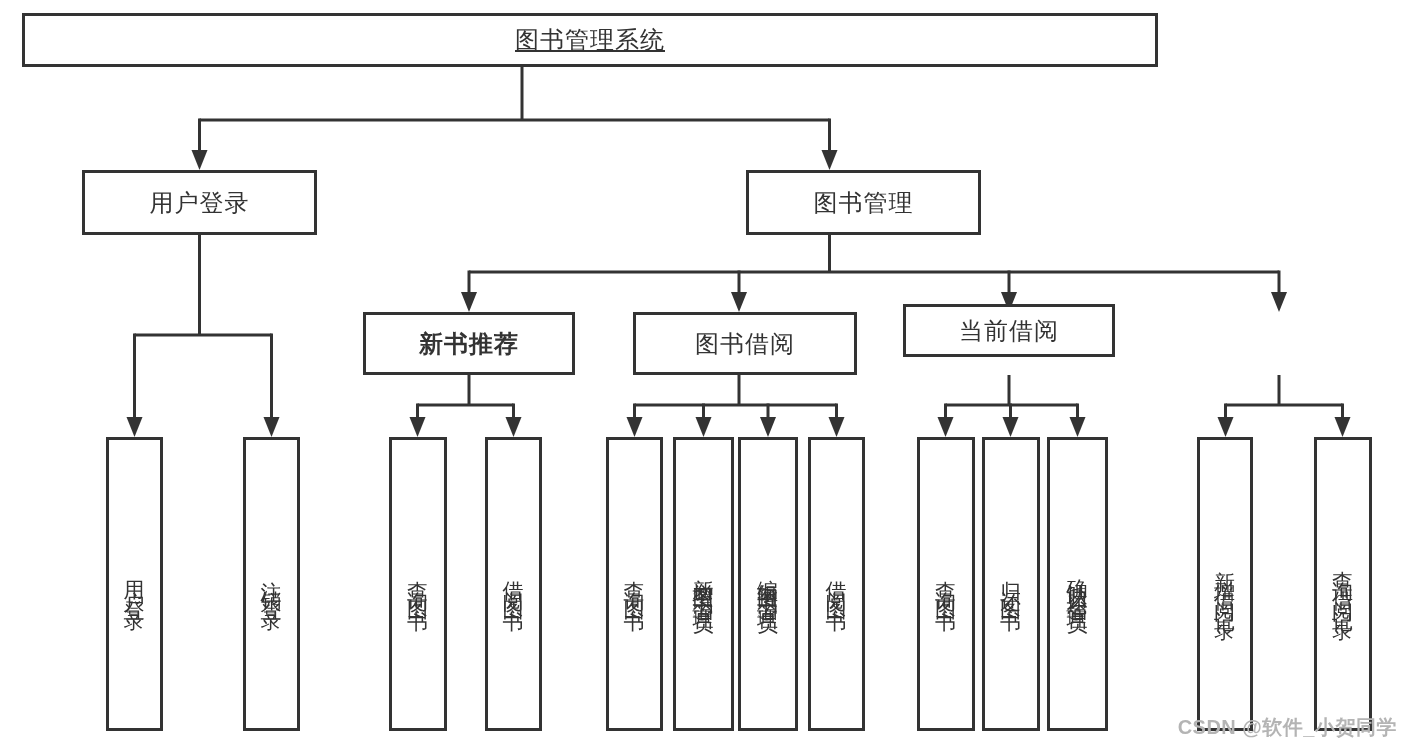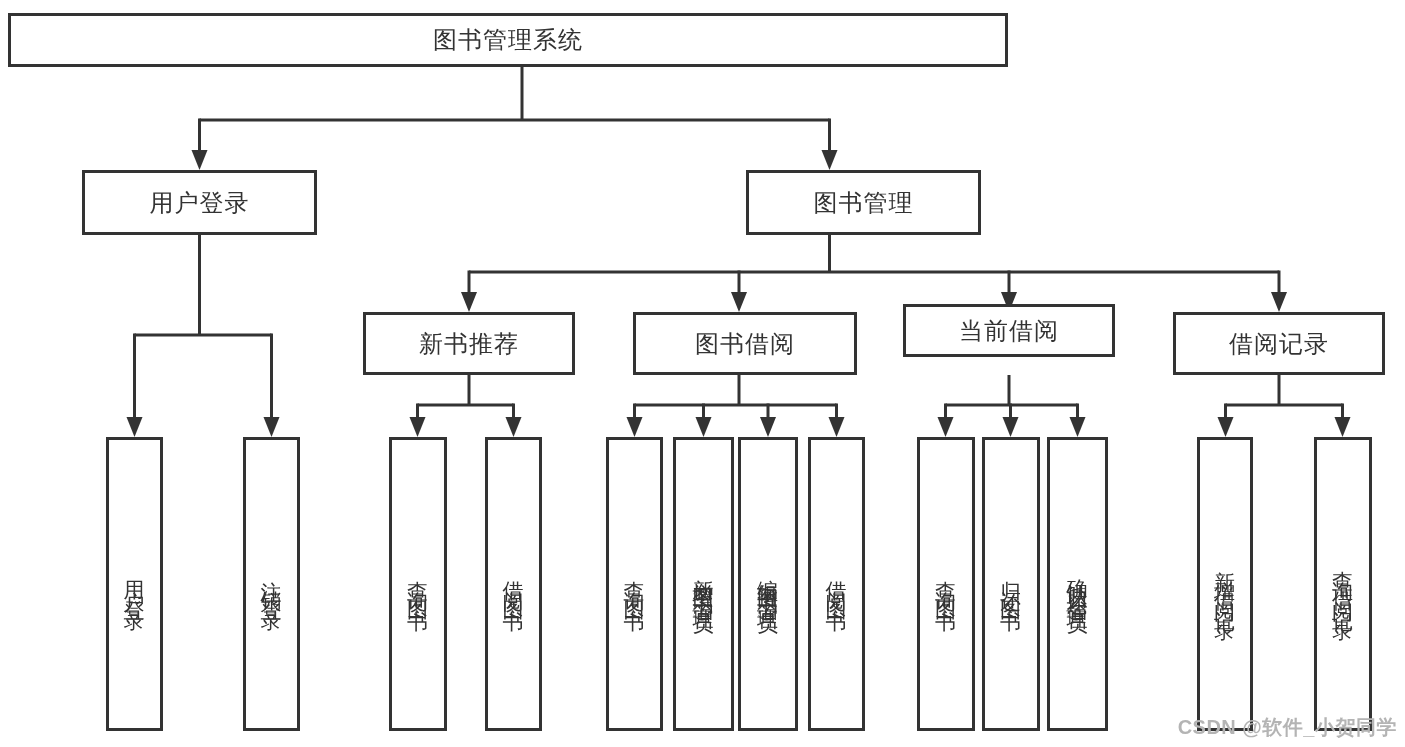--- a/index.html
+++ b/index.html
@@ -122,43 +122,40 @@
     <g>
       <path class="cl" d="M1279 375 L1279 405"></path>
       <path class="cl" d="M1225.5 405 L1342.5 405"></path>
       <path class="cl" d="M1225.5 403.5 L1225.5 419"></path>
       <polygon class="ah" points="1217.5,417 1233.5,417 1225.5,437"></polygon>
       <path class="cl" d="M1342.5 403.5 L1342.5 419"></path>
       <polygon class="ah" points="1334.5,417 1350.5,417 1342.5,437"></polygon>
     </g>
   </svg>
 
-  <div class="box" style="left:8px;top:13px;width:1000px;height:54px;">
+  <div class="box" style="left:22px;top:13px;width:1136px;height:54px;text-decoration:underline;">
     <span class="h-label">图书管理系统</span>
   </div>
 
   <div class="box" style="left:82px;top:170px;width:235px;height:65px;">
     <span class="h-label">用户登录</span>
   </div>
   <div class="box" style="left:712px;top:170px;width:235px;height:65px;margin-left:34px;">
     <span class="h-label">图书管理</span>
   </div>
 
-  <div class="box" style="left:363px;top:312px;width:212px;height:63px;">
+  <div class="box" style="left:363px;top:312px;width:212px;height:63px;font-weight:bold;">
     <span class="h-label">新书推荐</span>
   </div>
   <div class="box" style="left:633px;top:312px;width:224px;height:63px;">
     <span class="h-label">图书借阅</span>
   </div>
   <div class="box" style="left:903px;top:304px;width:212px;height:53px;">
     <span class="h-label">当前借阅</span>
   </div>
-  <div class="box" style="left:1173px;top:312px;width:212px;height:63px;">
-    <span class="h-label">借阅记录</span>
-  </div>
 
   <div class="box leaf" style="left:106px;top:437px;width:57px;height:294px;">
     <span>用户登录</span>
   </div>
   <div class="box leaf" style="left:243px;top:437px;width:57px;height:294px;">
     <span>注销登录</span>
   </div>
 
   <div class="box leaf" style="left:389px;top:437px;width:58px;height:294px;">
     <span>查询图书</span>

